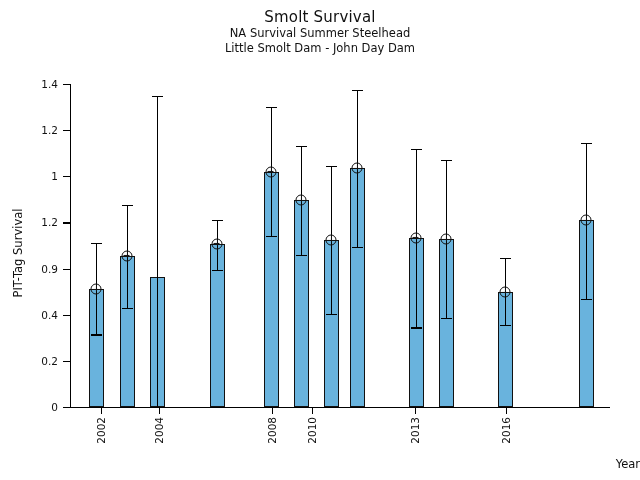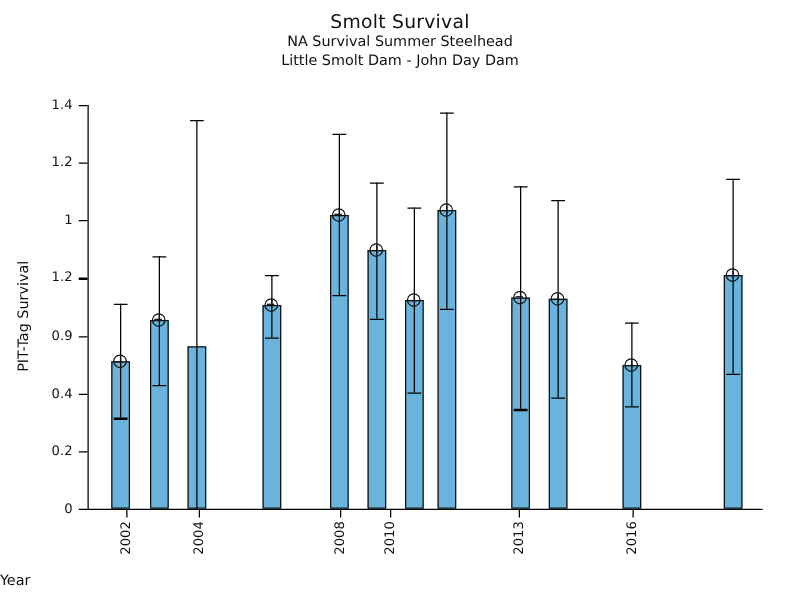--- a/index.html
+++ b/index.html
@@ -16,21 +16,21 @@
   #y-axis{left:70px;top:84px;width:1.2px;height:324px;}
   #x-axis{left:70px;top:407px;width:540px;height:1.2px;}
   .ytick{position:absolute;left:63px;width:7px;height:1.2px;background:#000;}
   .ytick-lab{position:absolute;font-size:10.5px;color:#111;text-align:right;
     width:42px;transform:translateY(-50%);}
   .xtick{position:absolute;top:407px;width:1.2px;height:7px;background:#000;}
   .xtick-lab-box{position:absolute;top:417px;height:44px;width:14px;}
   .xtick-lab-inner{position:absolute;left:50%;top:0;font-size:10.5px;color:#111;
     white-space:nowrap;writing-mode:vertical-rl;transform:rotate(180deg) translateX(50%);}
   .axis-name{position:absolute;font-size:11.5px;color:#111;}
-  #x-axis-name{left:0;top:457px;width:640px;text-align:left;}
+  #x-axis-name{left:0;top:457px;width:640px;text-align:right;}
   #y-axis-name{left:-52px;top:246px;width:140px;text-align:center;
     transform:rotate(-90deg);transform-origin:center center;}
   .bar{position:absolute;background:#69b3dd;border:1.1px solid #111;box-sizing:border-box;}
   .errline{position:absolute;width:1.2px;background:#000;}
   .errcap{position:absolute;height:1.2px;background:#000;}
   .marker{position:absolute;width:9px;height:9px;border:1.2px solid #111;
     border-radius:50%;background:transparent;transform:translate(-50%,-50%);}
   .marker:before,.marker:after{content:"";position:absolute;background:#111;}
   .marker:before{left:50%;top:0.5px;width:1.1px;height:6px;transform:translateX(-50%);}
   .marker:after{top:50%;left:0.5px;height:1.1px;width:6px;transform:translateY(-50%);}

